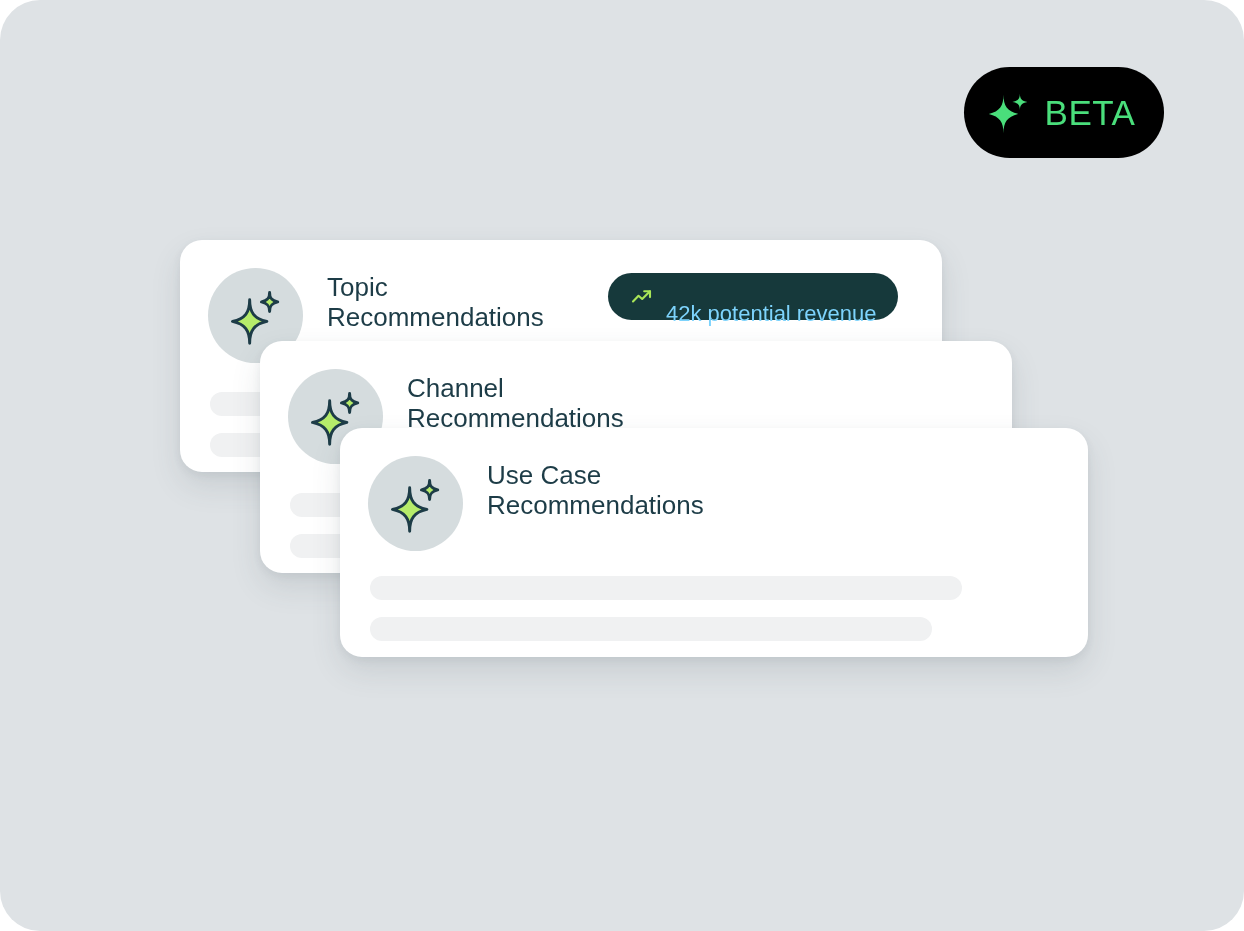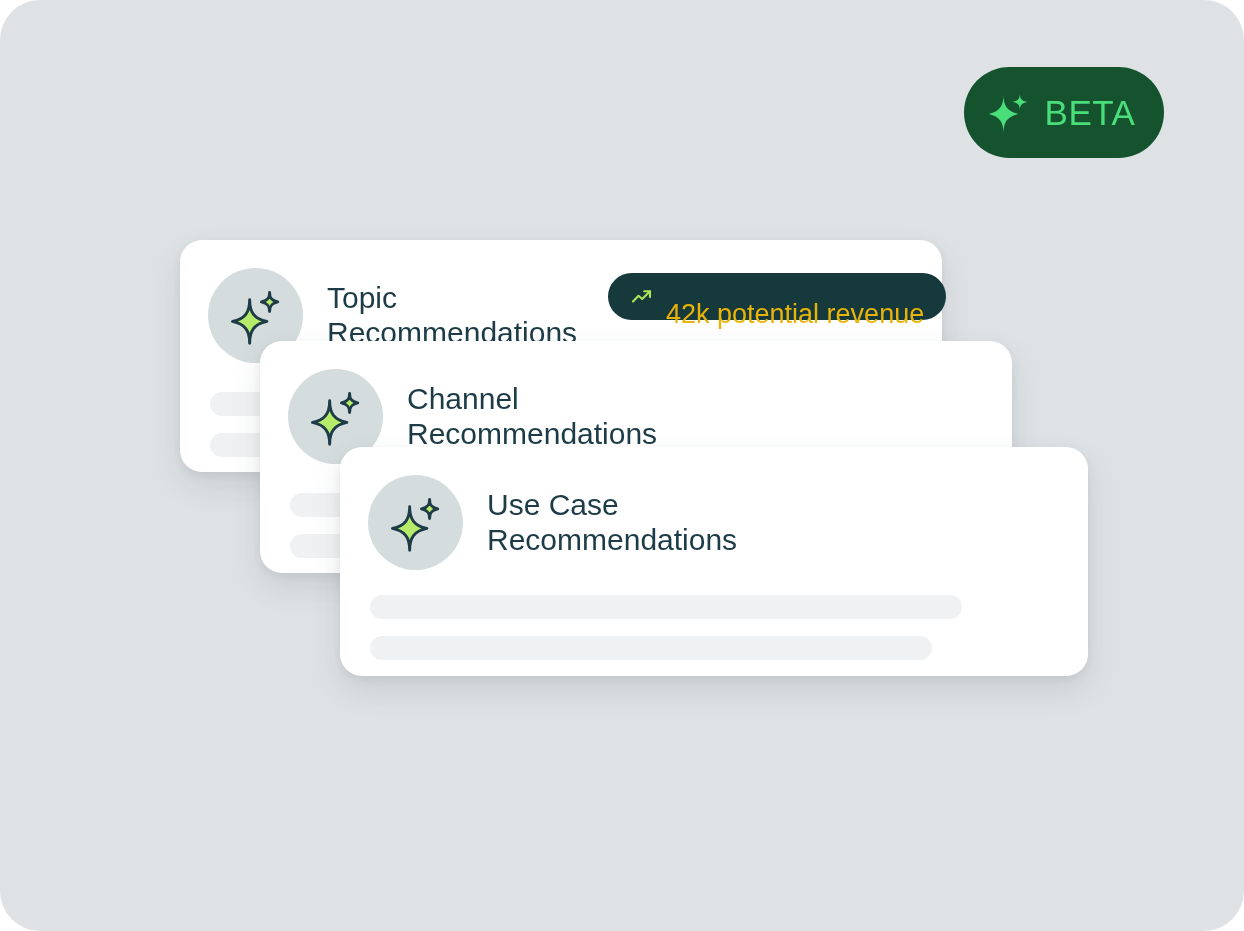--- a/index.html
+++ b/index.html
@@ -21,21 +21,21 @@
     overflow: hidden;
   }
 
   
   .beta-badge {
     position: absolute;
     left: 964px;
     top: 67px;
     width: 200px;
     height: 91px;
-    background: #14532d;
+    background: #000000;
     border-radius: 46px;
     display: flex;
     align-items: center;
     justify-content: center;
     gap: 14px;
     padding-right: 6px;
   }
   .beta-badge .spark-wrap {
     width: 44px;
     height: 44px;
@@ -54,21 +54,21 @@
   
   .card {
     position: absolute;
     background: #ffffff;
     border-radius: 22px;
     box-shadow: 0 14px 30px rgba(60,75,85,0.13), 0 3px 9px rgba(60,75,85,0.07);
   }
 
   .card-1 { left:180px; top:240px; width:762px; height:232px; }
   .card-2 { left:260px; top:341px; width:752px; height:232px; }
-  .card-3 { left:340px; top:447px; width:748px; height:229px; }
+  .card-3 { left:340px; top:428px; width:748px; height:229px; }
 
   .card-head {
     position: absolute;
     left: 28px;
     top: 28px;
     right: 28px;
     height: 96px;
     display: flex;
     align-items: flex-start;
   }
@@ -80,23 +80,23 @@
     background: #d5dcde;
     flex: 0 0 auto;
     display: flex;
     align-items: center;
     justify-content: center;
   }
   .avatar .spark-wrap { width: 58px; height: 58px; display: block; }
 
   .card-title {
     margin-left: 24px;
-    margin-top: 12px;
+    margin-top: 4px;
     color: #1d3c47;
-    font-size: 30px;
+    font-size: 26px;
     line-height: 1.17;
     font-weight: 400;
     white-space: pre-line;
     flex: 0 1 auto;
   }
 
   .revenue-pill {
     position: absolute;
     height: 47px;
     background: #16393b;
@@ -106,22 +106,22 @@
     gap: 12px;
     padding: 0 22px;
     white-space: nowrap;
   }
   .pill-1 { left: 428px; top: 33px; }
   .pill-2 { left: 428px; top: 33px; }
   .pill-3 { left: 396px; top: 28px; }
 
   .revenue-pill .trend-wrap { width: 24px; height: 24px; display:block; flex:0 0 auto; }
   .revenue-text {
-    color: #eab308;
-    font-size: 27px;
+    color: #7dd3fc;
+    font-size: 22px;
     line-height: 1;
     font-weight: 400;
     margin-top: 35px;
   }
 
   
   .skeletons { position: absolute; left: 30px; right: 30px; }
   .card-1 .skeletons { top: 152px; }
   .card-2 .skeletons { top: 152px; }
   .card-3 .skeletons { top: 148px; }

